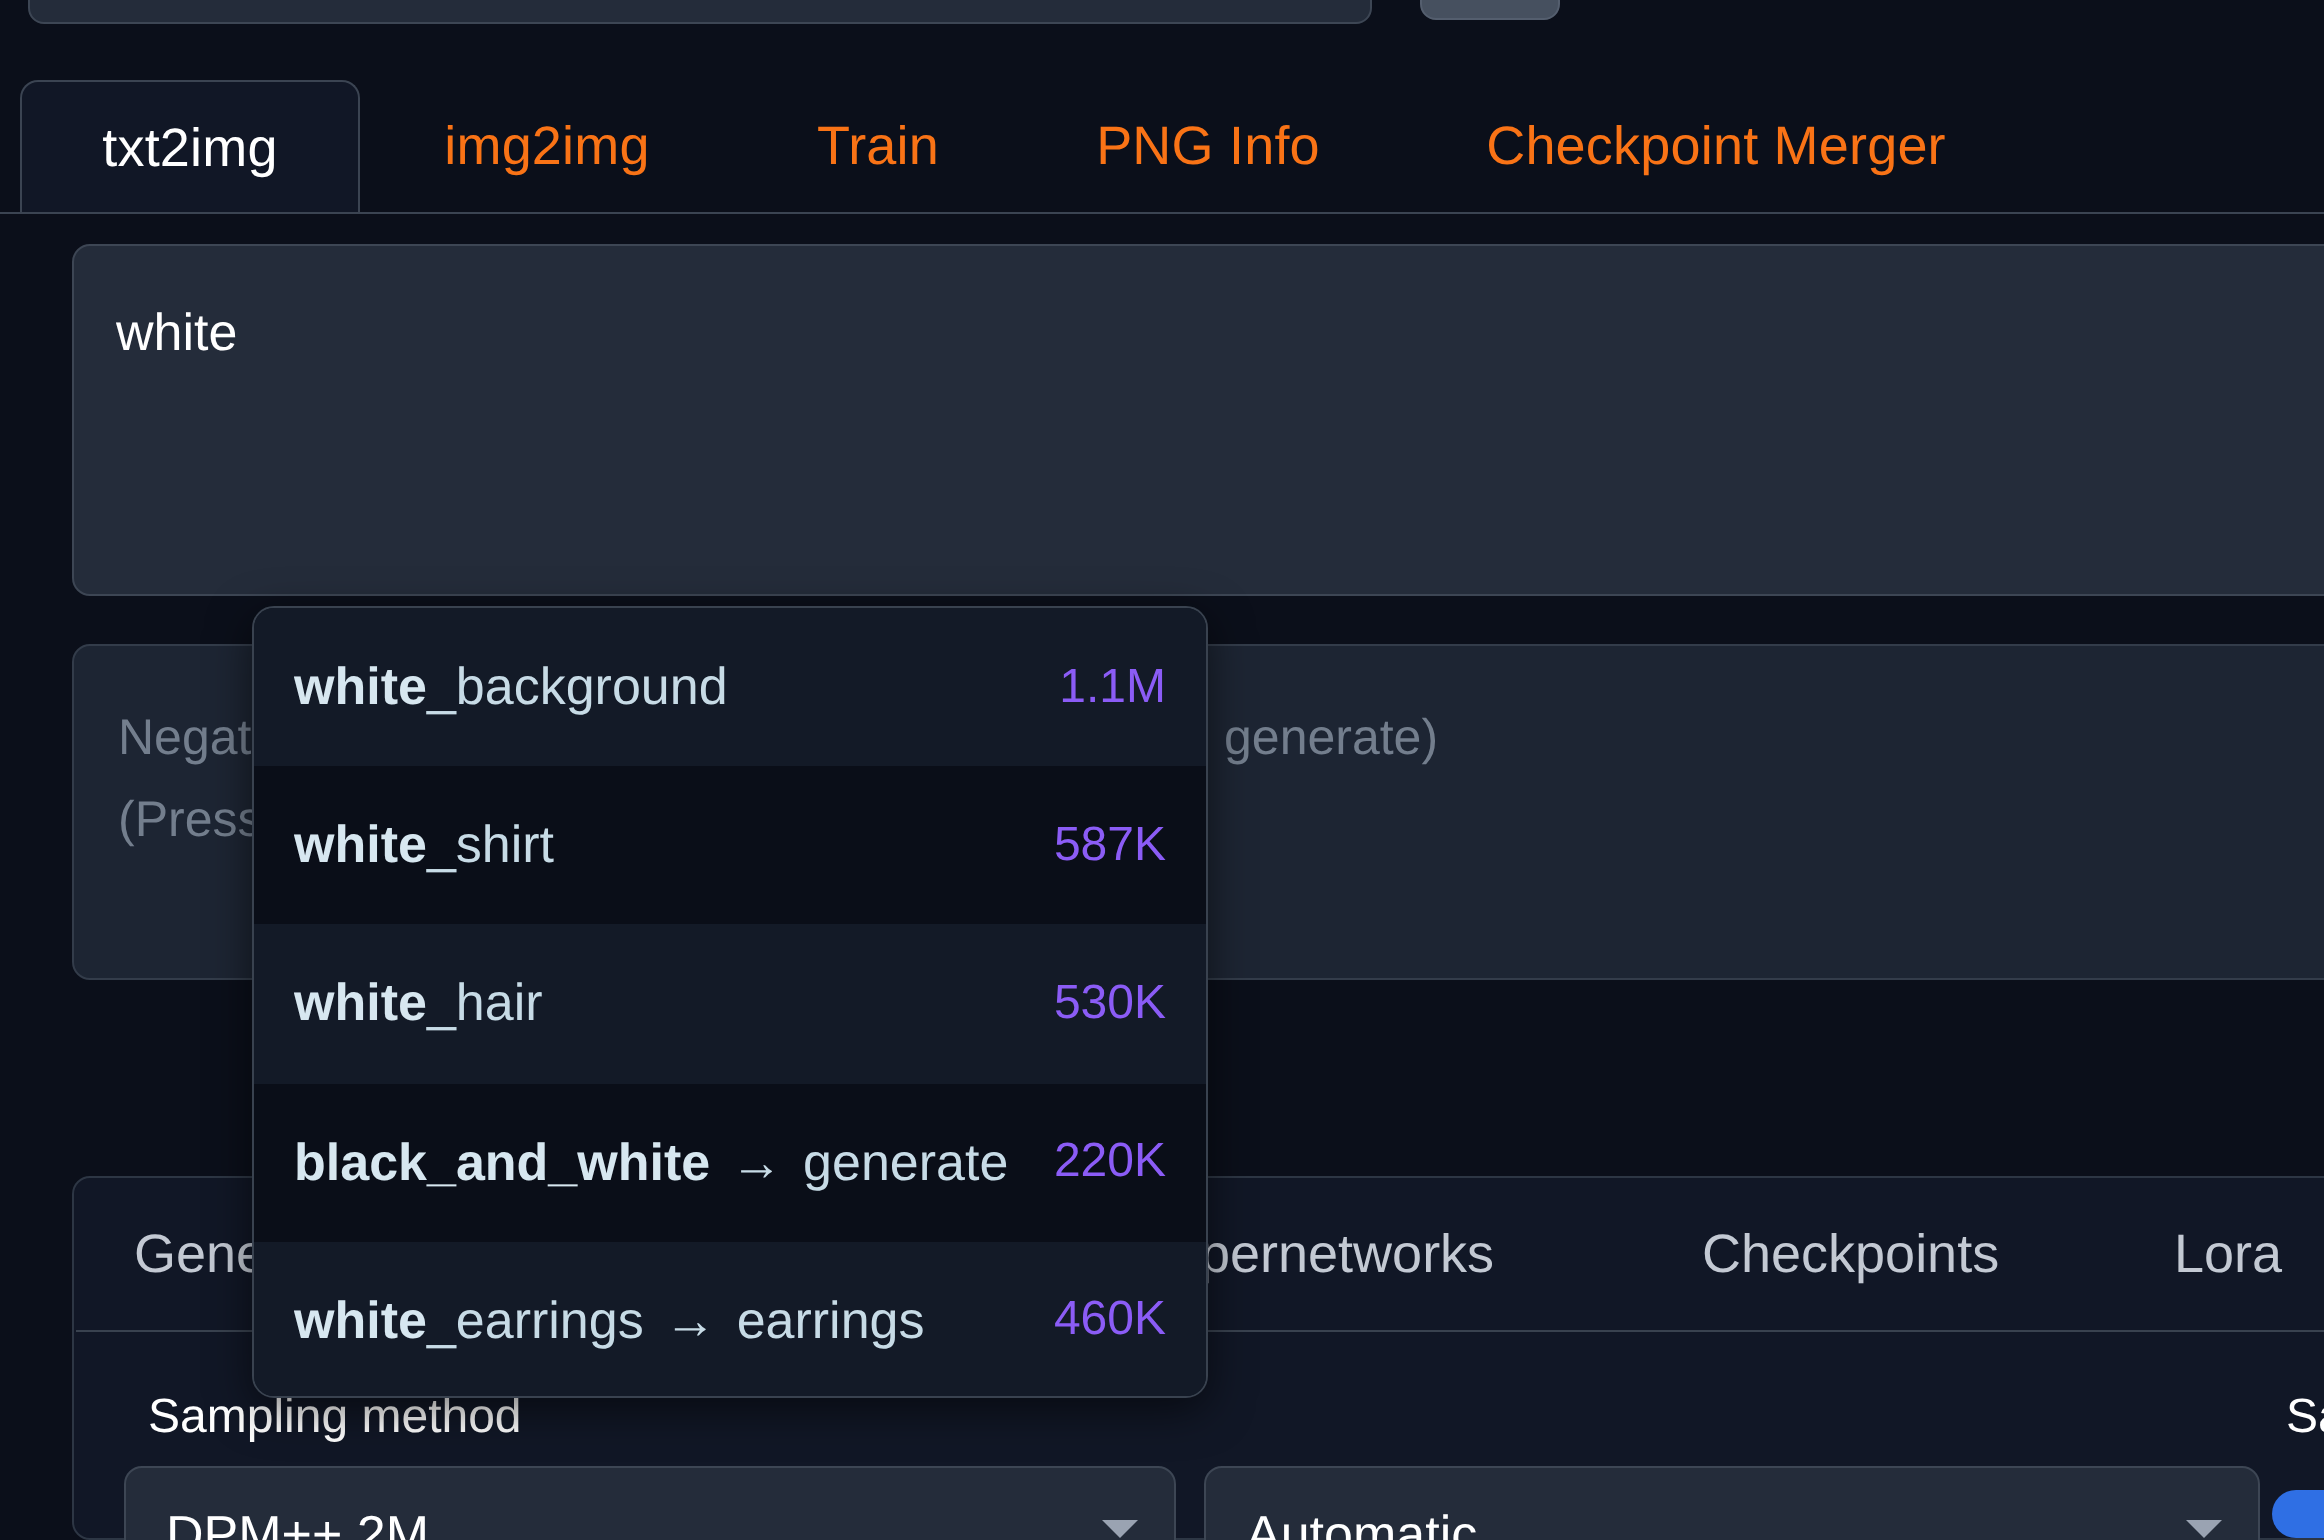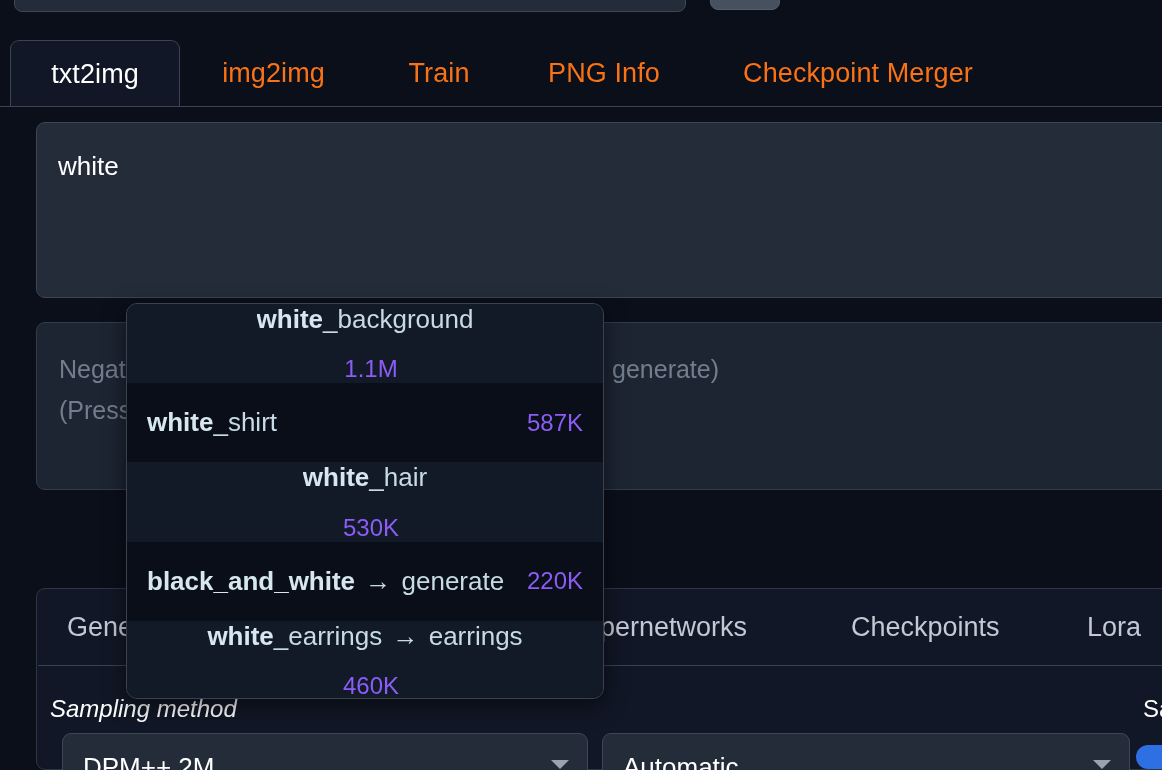--- a/index.html
+++ b/index.html
@@ -192,21 +192,21 @@
     box-shadow: 0 6px 22px rgba(0,0,0,0.55);
     z-index: 50;
   }
   .ac-row {
     position: relative;
     height: 79.2px;
     display: flex;
     align-items: center;
     padding: 0 20px 0 20px;
   }
-  .ac-row.odd  { background: #131a27; flex-direction: column; }
+  .ac-row.odd  { background: #131a27; }
   .ac-row.even { background: #0a0e18; }
 
   .ac-term {
     flex: 1 1 auto;
     font-size: 26px;
     color: #c7dbe6;
     white-space: nowrap;
     overflow: hidden;
   }
   .ac-term .hl {
@@ -257,21 +257,21 @@
   <div class="extra-panel">
     <div class="extra-tabs">
       <div class="etab" style="left:30px; width:200px;">Generate</div>
       <div class="etab" style="left:530px; width:260px;">Hypernetworks</div>
       <div class="etab" style="left:814px; width:226px;">Checkpoints</div>
       <div class="etab" style="left:1050px; width:110px;">Lora</div>
     </div>
     <div class="extra-tabs-underline"></div>
   </div>
 
-  <div class="field-label" style="left:50px; top:695px;font-style:italic;">Sampling method</div>
+  <div class="field-label" style="left:74px; top:695px;">Sampling method</div>
   <div class="select-box" style="left:62px; top:733px; width:526px; height:74px;">
     <div class="select-value">DPM++ 2M</div>
     <div class="select-caret"></div>
   </div>
 
   <div class="select-box" style="left:602px; top:733px; width:528px; height:74px;">
     <div class="select-value">Automatic</div>
     <div class="select-caret"></div>
   </div>
 

